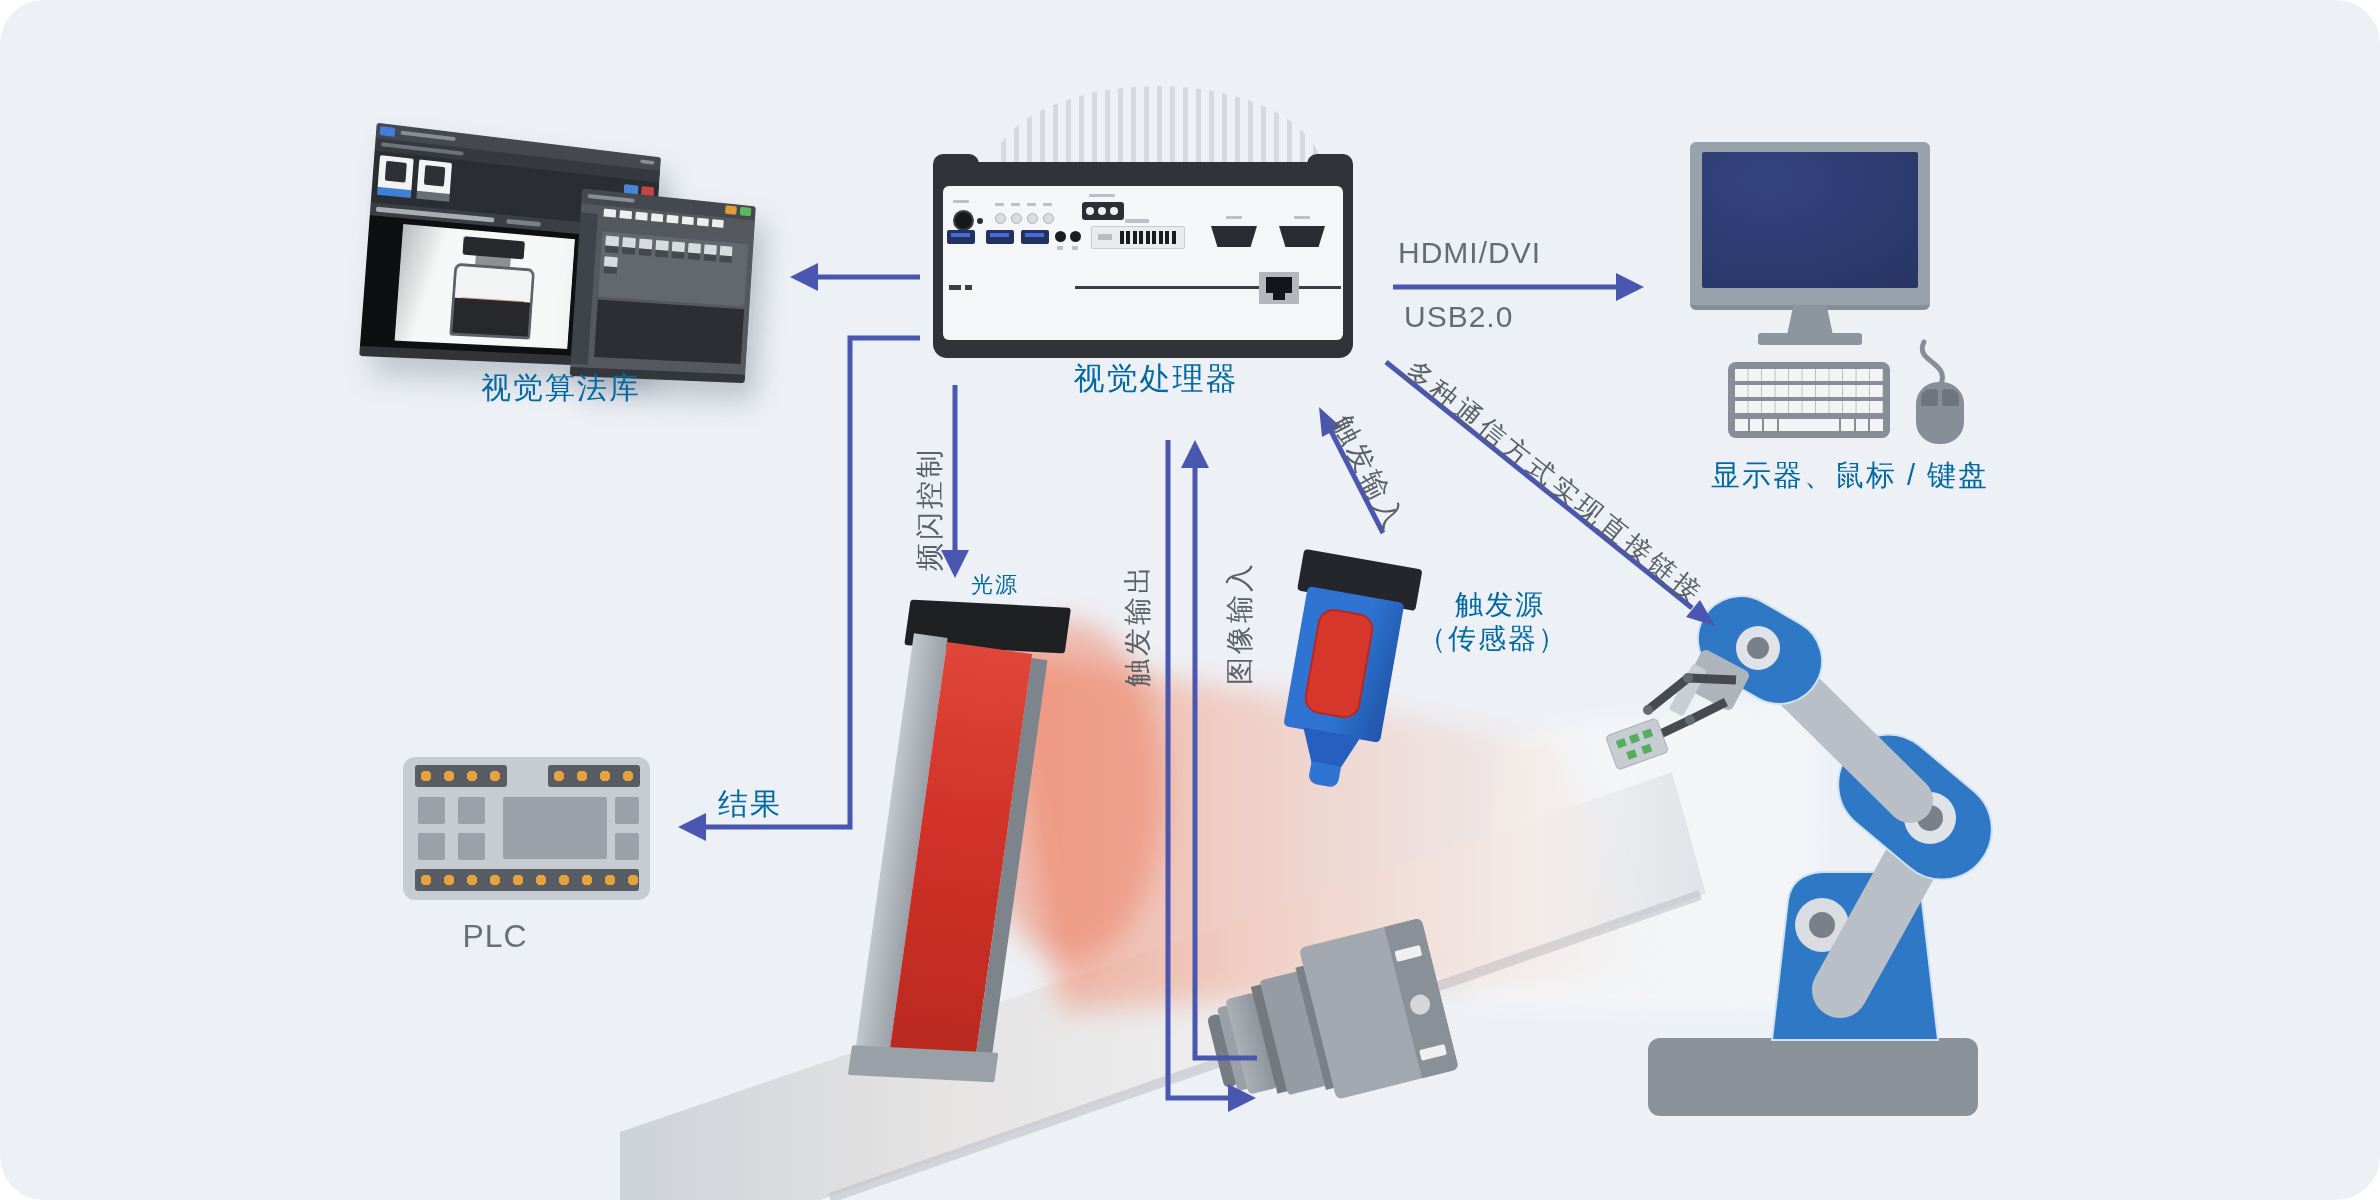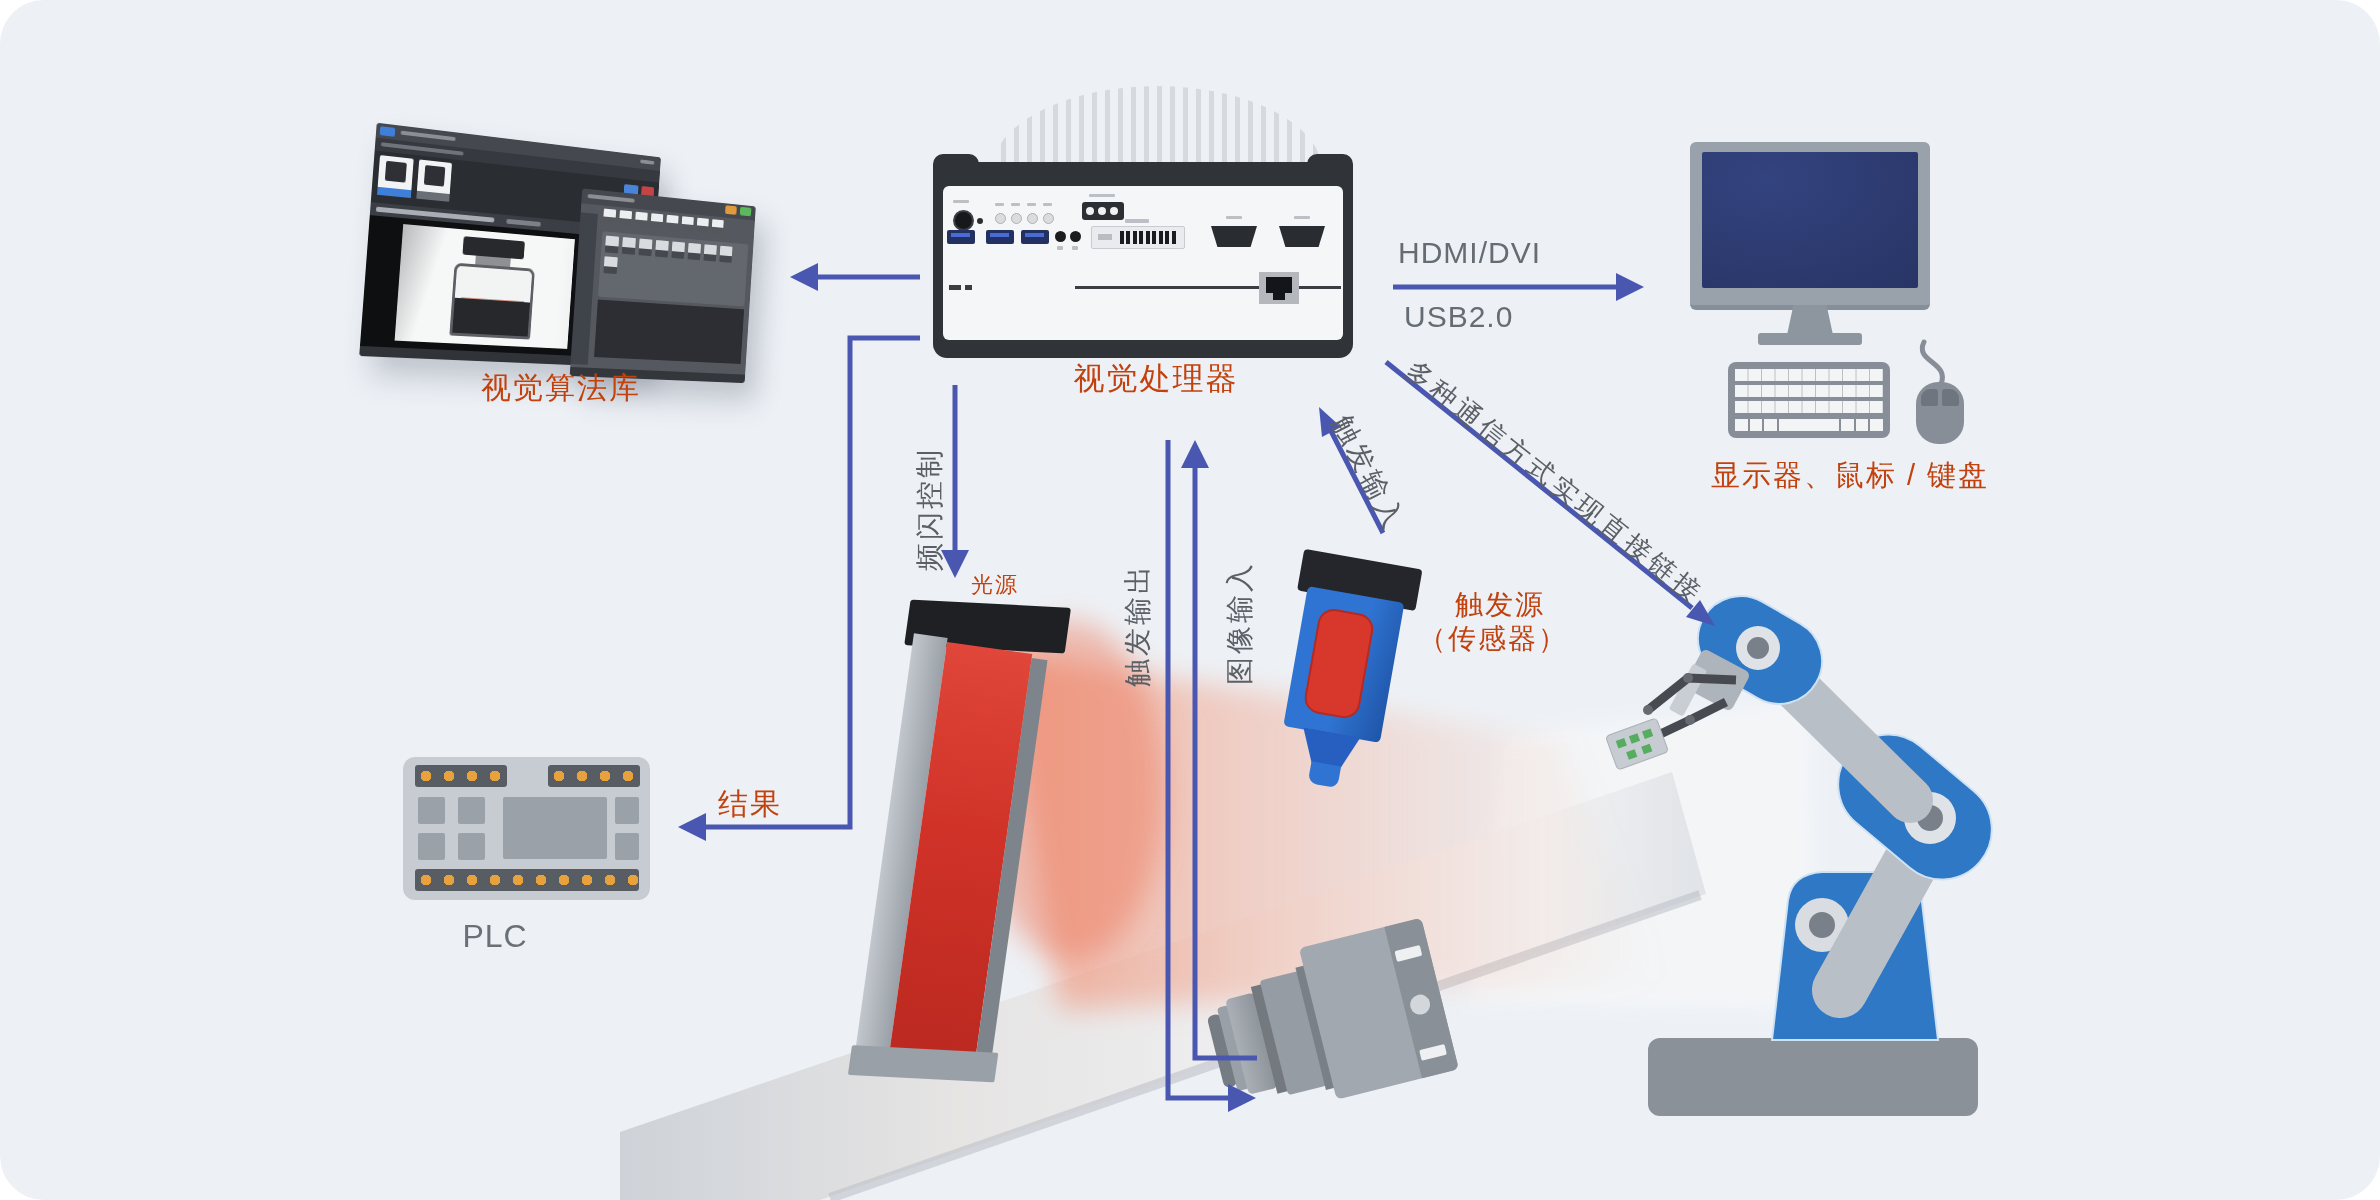--- a/index.html
+++ b/index.html
@@ -1,19 +1,19 @@
 <!DOCTYPE html>
 <html><head>
 <meta charset="utf-8">
 <style>
   html,body{margin:0;padding:0;background:#ffffff;}
   #stage{position:relative;width:2380px;height:1200px;background:#edf1f6;border-radius:44px;overflow:hidden;
          font-family:"Liberation Sans","DejaVu Sans",sans-serif;}
   .abs{position:absolute;}
-  .lbl{position:absolute;color:#c2410c;font-size:30px;letter-spacing:2px;text-align:center;white-space:nowrap;}
+  .lbl{position:absolute;color:#0369a1;font-size:30px;letter-spacing:2px;text-align:center;white-space:nowrap;}
   .lbl-en{letter-spacing:1px;color:#666c74;}
   .vlbl{position:absolute;color:#5b6067;font-size:28px;letter-spacing:3px;text-align:center;white-space:nowrap;}
 
   
   #softgroup{left:362px;top:112px;width:460px;height:280px;}
   .winshadow{box-shadow:14px 18px 30px rgba(50,60,80,.25);}
   #backwin{position:absolute;left:6px;top:10px;width:332px;height:234px;background:#23262b;border-radius:4px;
            transform:perspective(900px) rotateY(17deg) rotate(4.5deg);transform-origin:left center;}
   .titlebar{position:relative;height:15px;background:#45484e;border-radius:4px 4px 0 0;}
   .chip{position:absolute;border-radius:2px;}

